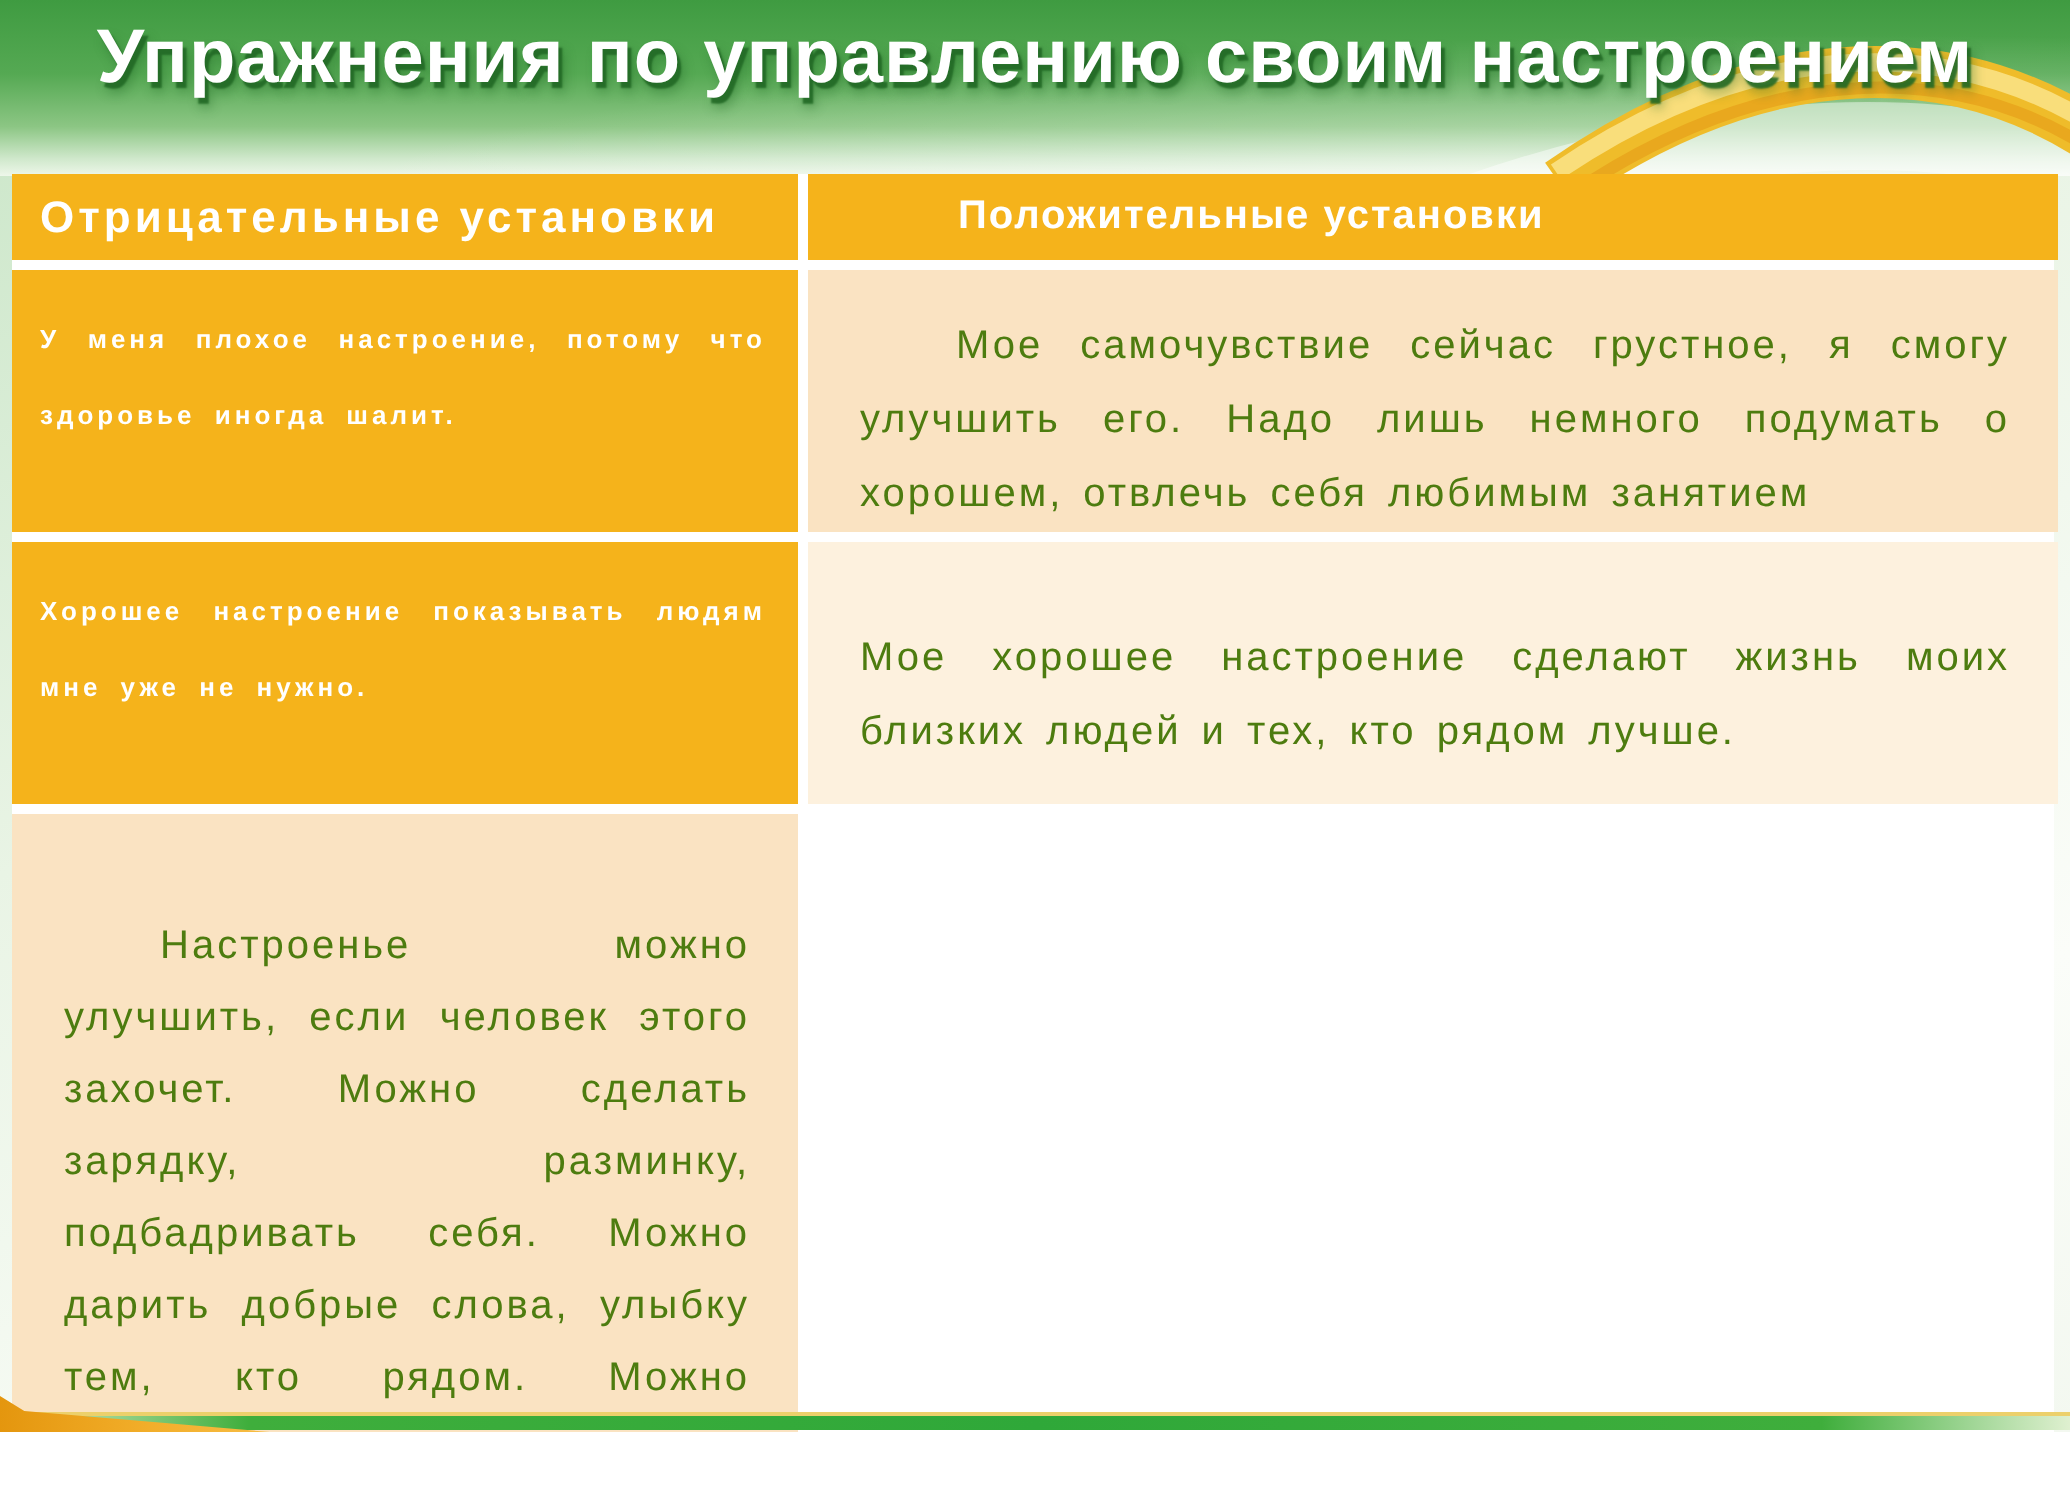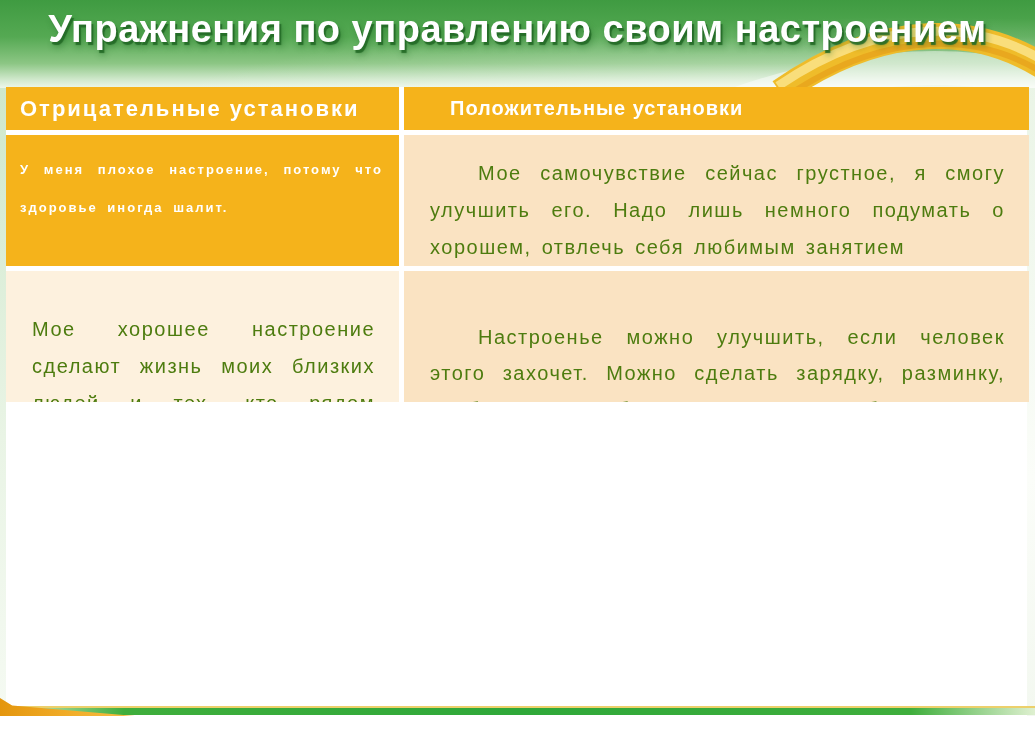--- a/index.html
+++ b/index.html
@@ -46,21 +46,21 @@
   }
   .cell { overflow: hidden; box-sizing: border-box; }
 
   .orange-cell {
     background: #F5B31B;
     color: #ffffff;
     font-weight: bold;
   }
   .hdr { display: flex; align-items: center; }
   .hdr-neg { font-size: 22px; letter-spacing: 2px; padding-left: 14px; }
-  .hdr-pos { font-size: 20px; letter-spacing: 1px; padding-left: 46px; }
+  .hdr-pos { font-size: 20px; letter-spacing: 1px; padding-left: 75px; }
 
   .neg-cell {
     font-size: 13px;
     line-height: 38px;
     text-align: justify;
     letter-spacing: 2px;
     word-spacing: 4px;
     padding: 16px 16px 0 14px;
   }
   .neg-r3 { padding-top: 40px; }
@@ -113,20 +113,21 @@
   <div class="mood-table">
 
     <div class="cell orange-cell hdr hdr-neg">Отрицательные установки</div>
 
     <div class="cell orange-cell hdr hdr-pos">Положительные установки</div>
 
     <div class="cell orange-cell neg-cell">У меня плохое настроение, потому что здоровье иногда шалит.</div>
 
     <div class="cell pos-cell band-dark pos-r1">Мое самочувствие сейчас грустное, я смогу улучшить его. Надо лишь немного подумать о хорошем, отвлечь себя любимым занятием</div>
 
+    <div class="cell orange-cell neg-cell">Хорошее настроение показывать людям мне уже не нужно.</div>
 
     <div class="cell pos-cell band-light pos-r2">Мое хорошее настроение сделают жизнь моих близких людей и тех, кто рядом лучше.</div>
 
 
     <div class="cell pos-cell band-dark pos-r3">Настроенье можно улучшить, если человек этого захочет. Можно сделать зарядку, разминку, подбадривать себя. Можно дарить добрые слова, улыбку тем, кто рядом. Можно подарить себе приятные воспоминания, отвлечь себя приятными занятиями - тренировать свою память, читать вслух с друзьями и обсуждать с ними смысл прочитанного.</div>
 
   </div>
 
   <div class="bottom-bar"></div>
   <div class="corner-wedge"></div>

